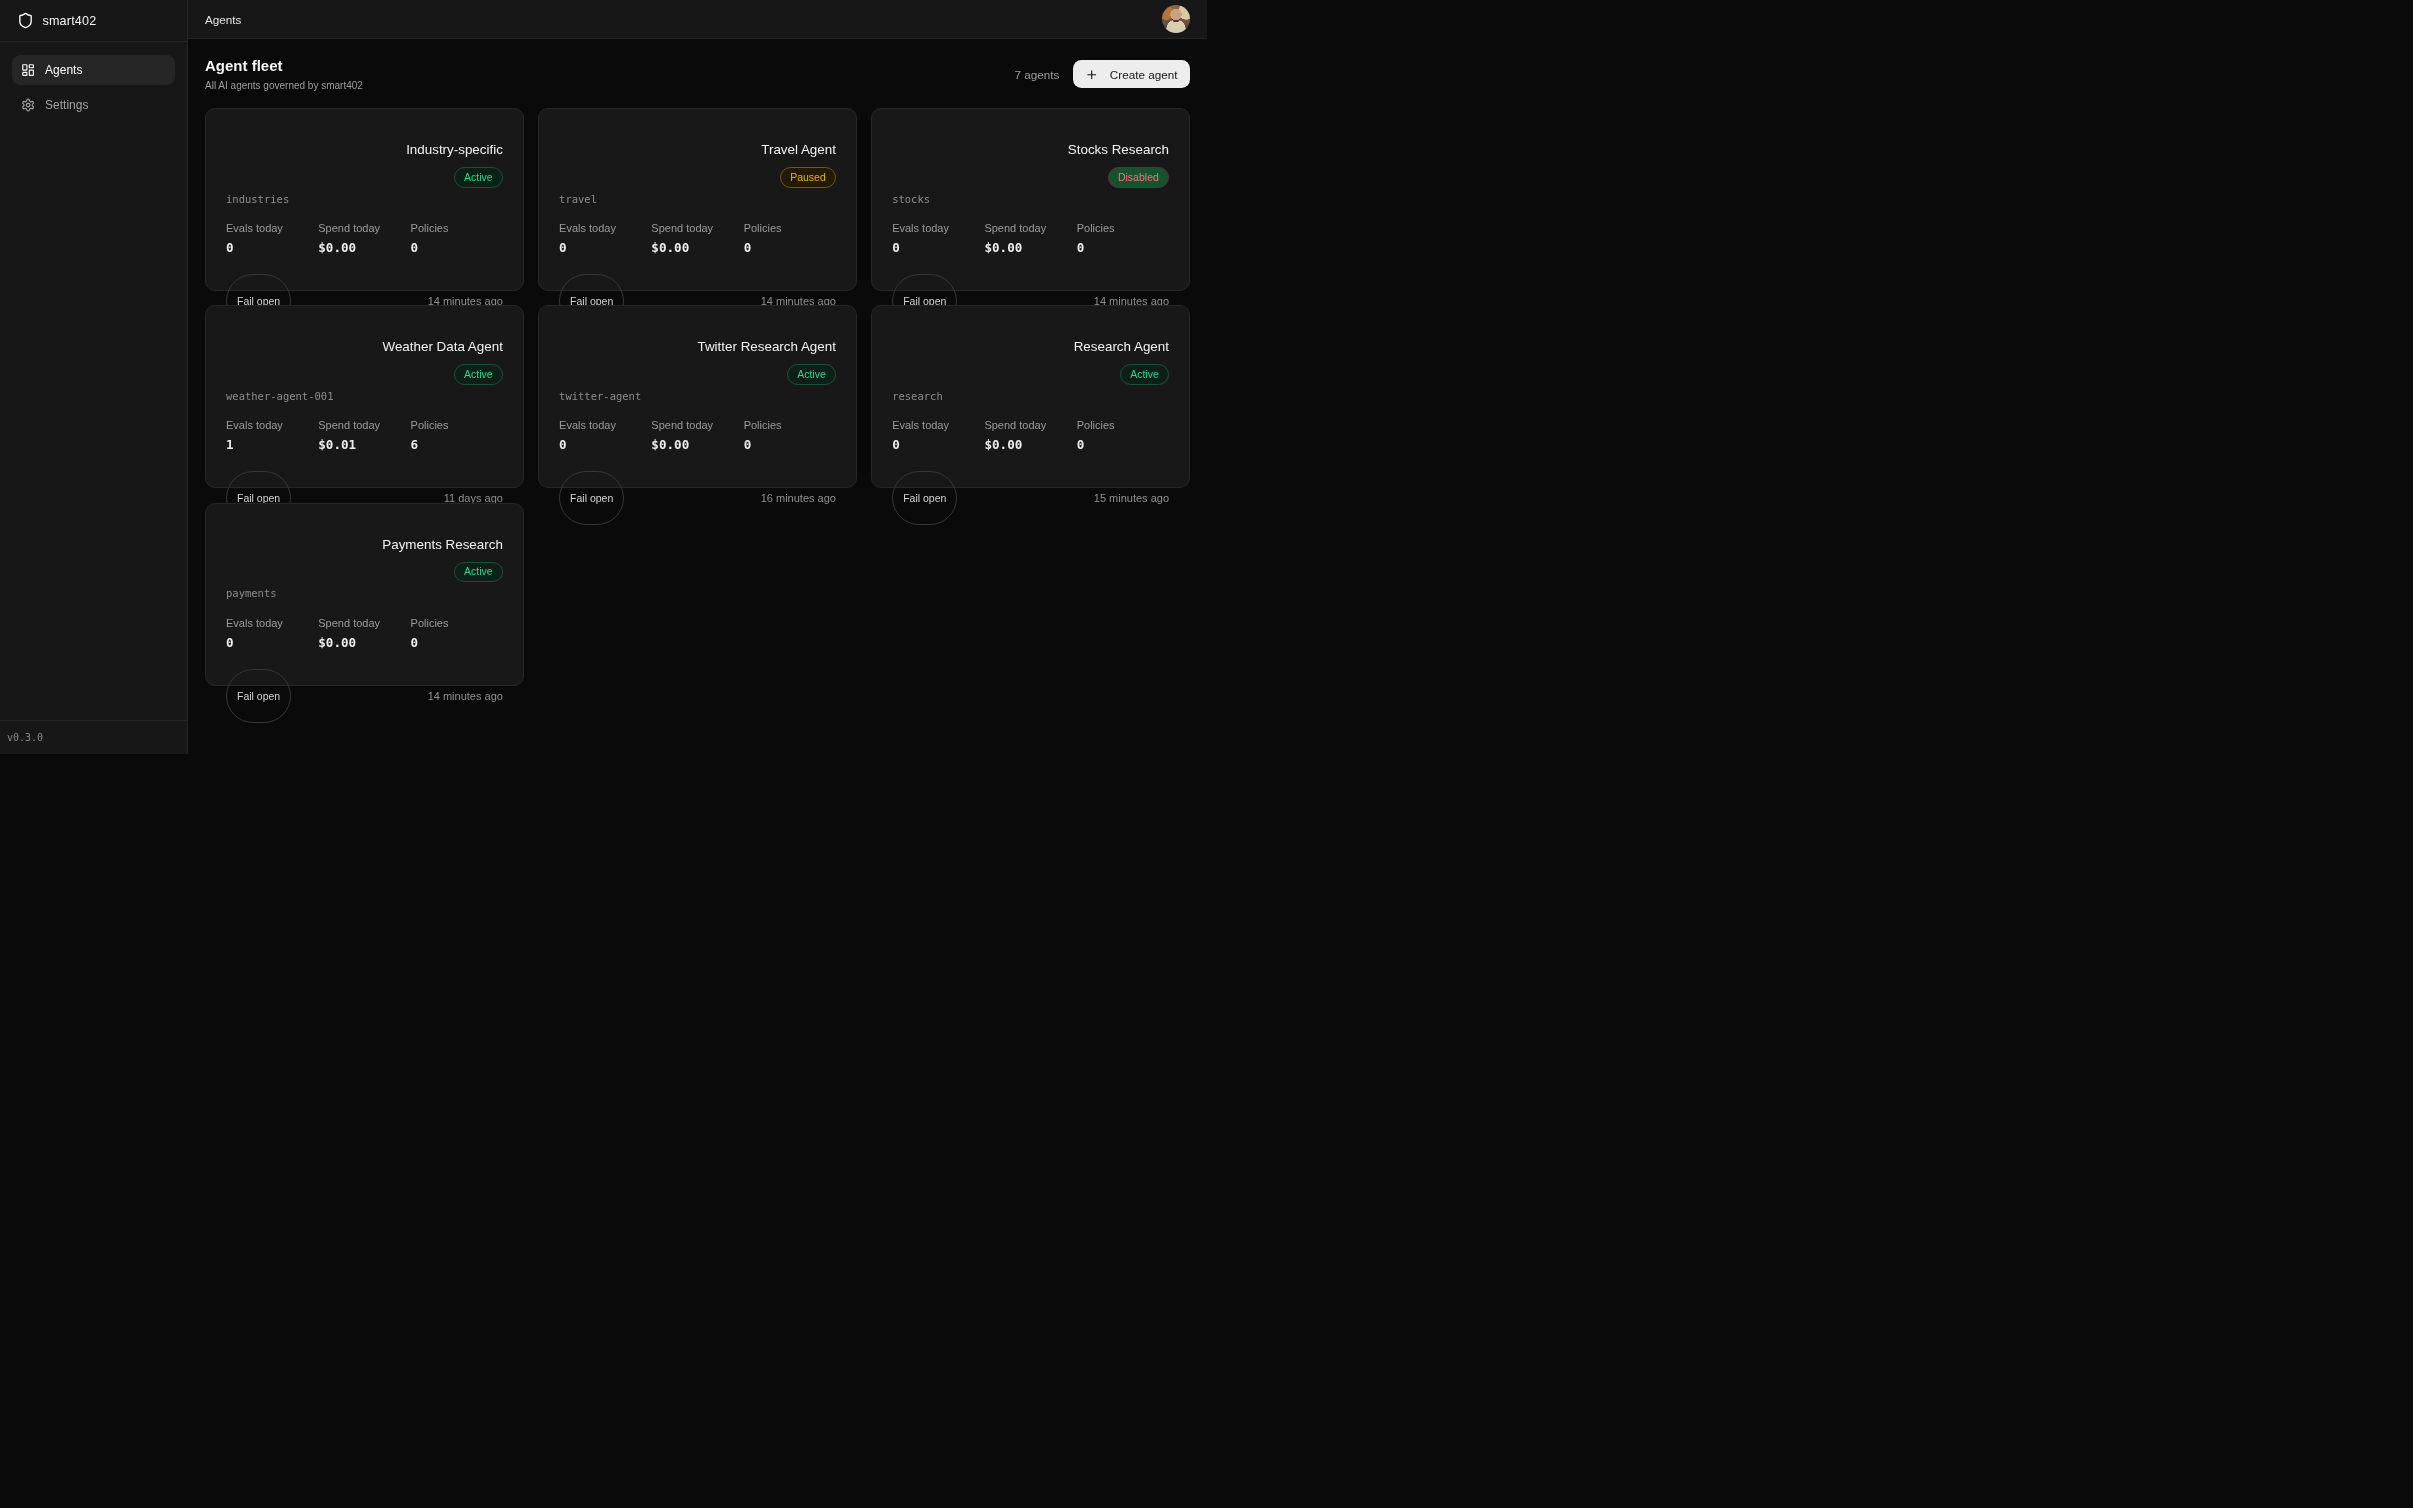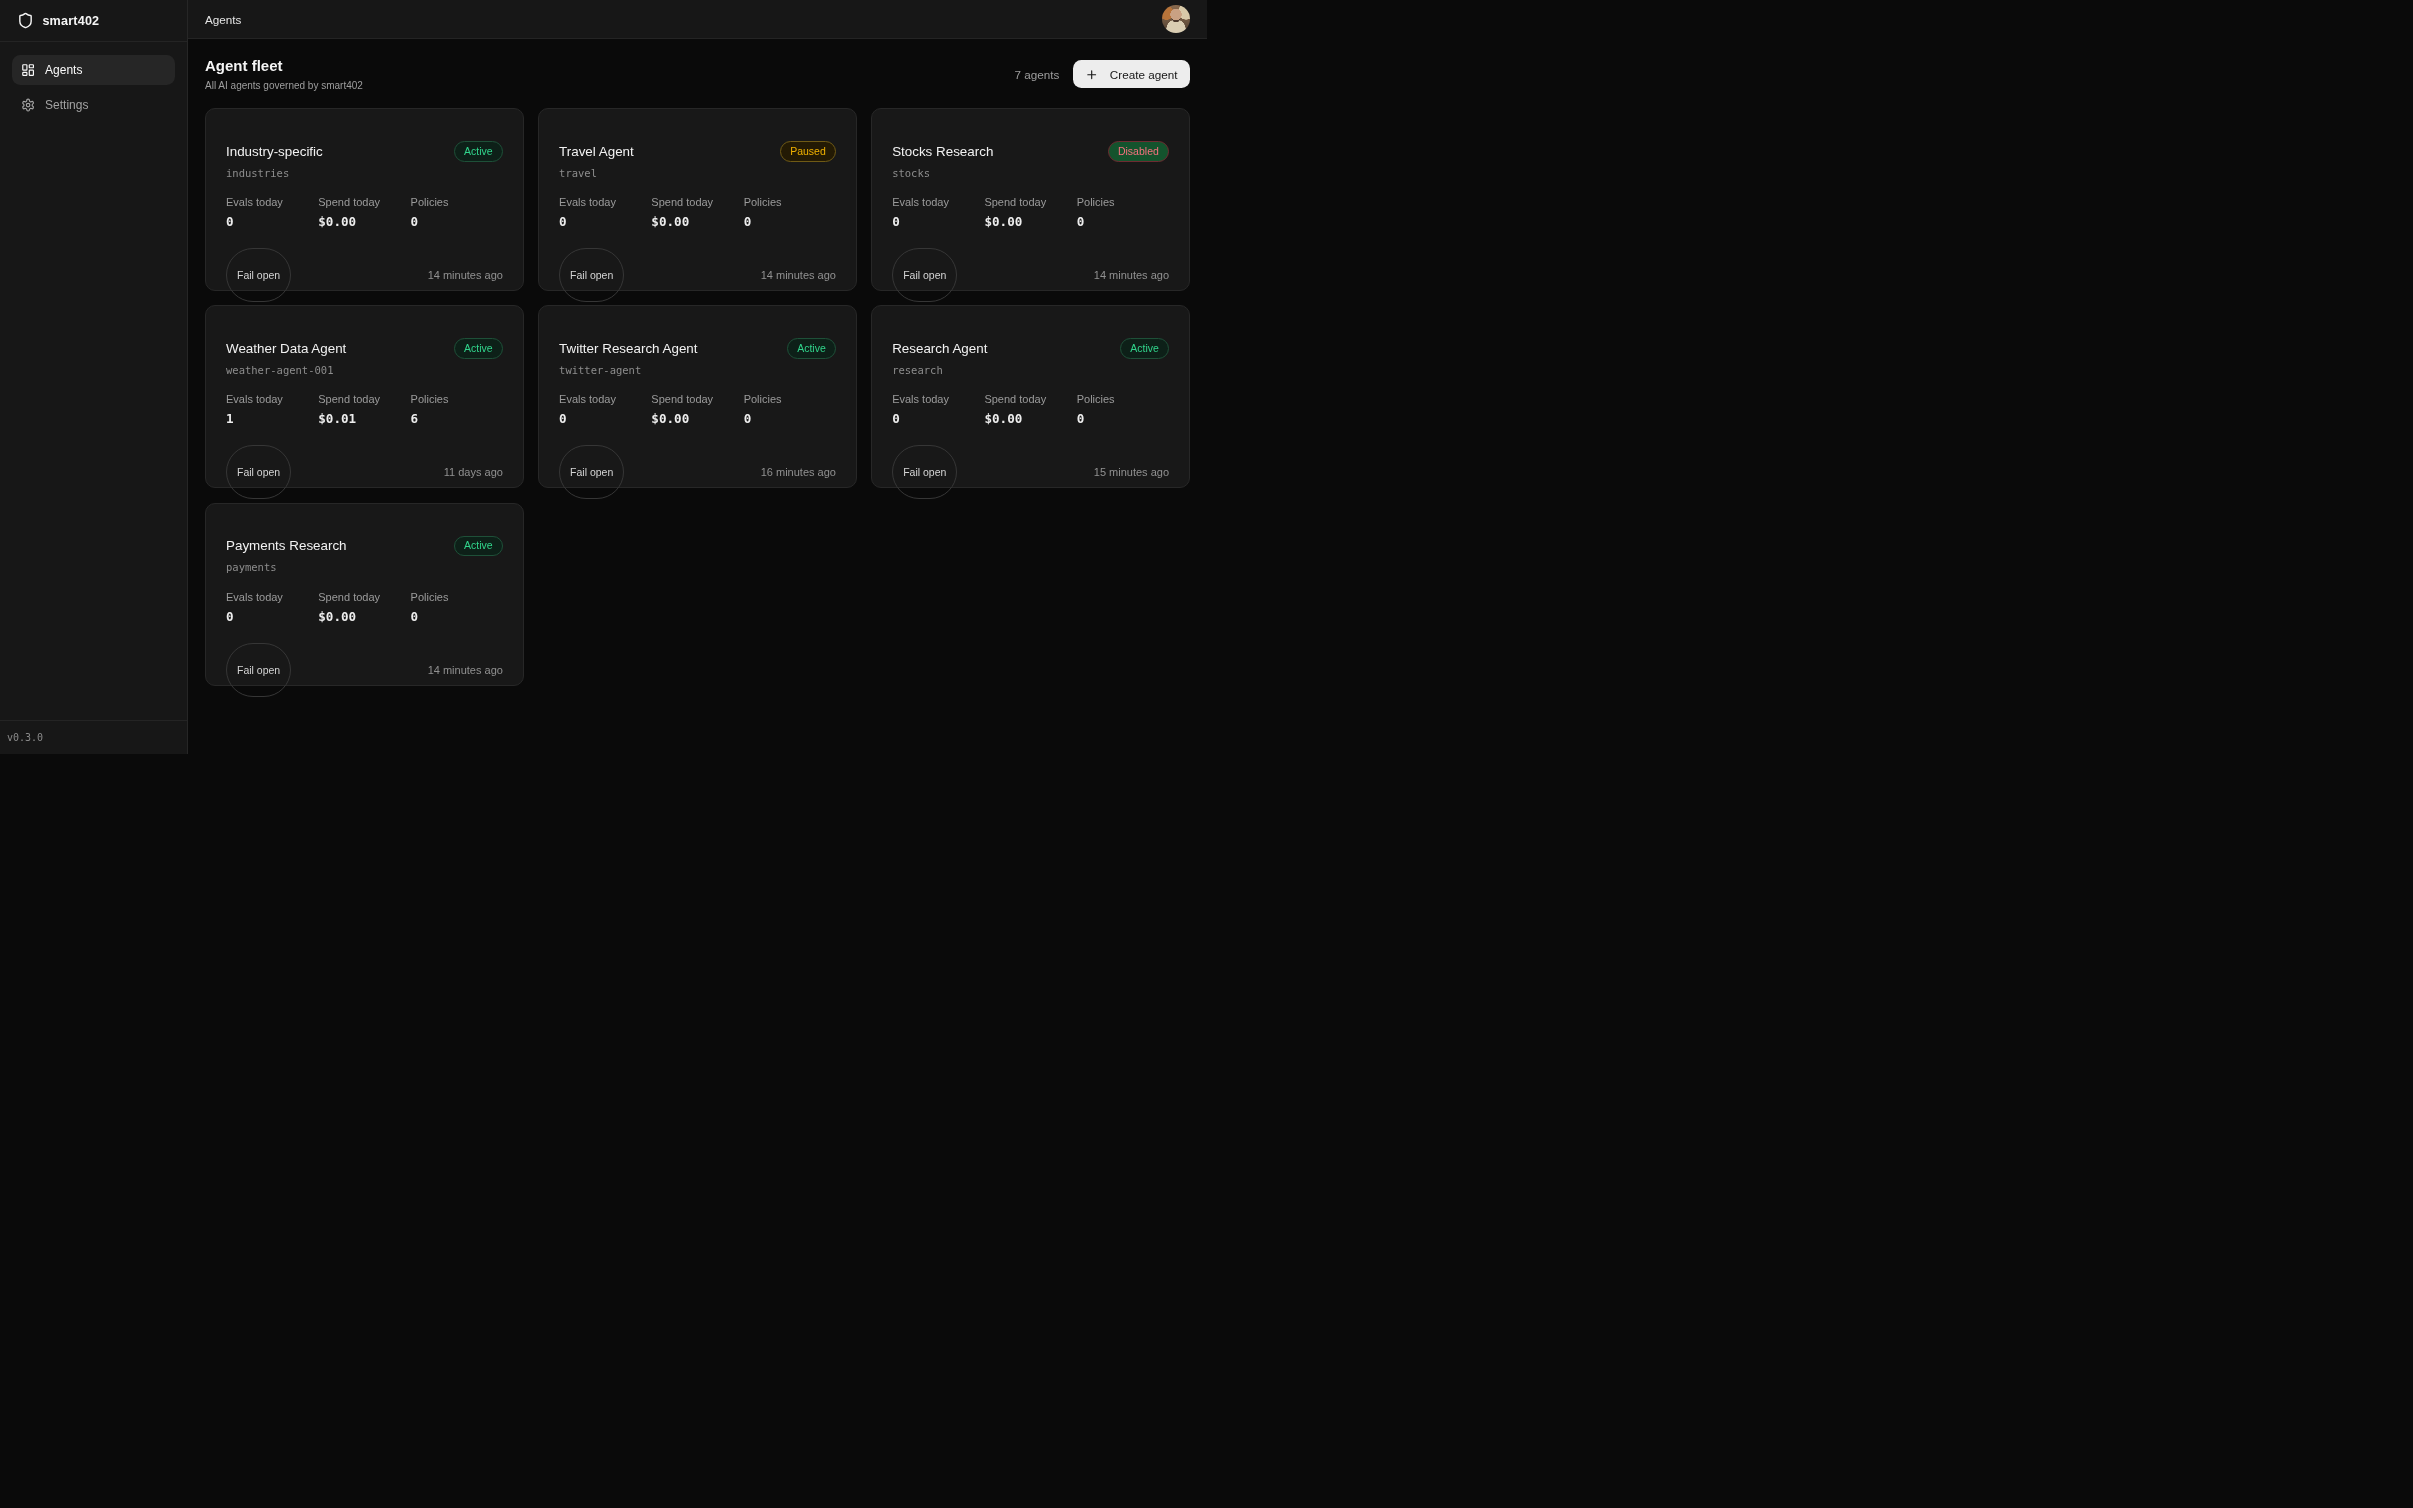--- a/index.html
+++ b/index.html
@@ -4,21 +4,21 @@
 <style>
   * { margin:0; padding:0; box-sizing:border-box; }
   html,body { width:1207px; height:754px; background:#0a0a0a; font-family:"Liberation Sans","DejaVu Sans",sans-serif; color:#ededed; overflow:hidden; }
   .mono { font-family:"DejaVu Sans Mono","Liberation Mono",monospace; }
 
   .app { display:flex; width:1207px; height:754px; }
 
   
   .sidebar { width:188px; flex:none; background:#171717; border-right:0.8px solid #262626; display:flex; flex-direction:column; }
   .sidebar-header { height:42px; flex:none; display:flex; align-items:center; gap:8.4px; padding:0 17px; border-bottom:0.8px solid #242424; }
-  .brand { font-size:12.6px; font-weight:700; color:#f5f5f5; letter-spacing:0.2px; }
+  .brand { font-size:12.6px; font-weight:400; color:#f5f5f5; letter-spacing:0.2px; }
   .nav { flex:1; padding:13.4px 11.7px; }
   .nav-item { height:30px; border-radius:8.4px; display:flex; align-items:center; gap:10px; padding:0 9.2px; font-size:12px; color:#a3a3a3; cursor:pointer; margin-bottom:5px; }
   .nav-item.active { background:#262626; color:#fafafa; }
   .icon { display:inline-flex; flex:none; }
   .icon svg { display:block; }
   .sidebar-footer { height:34px; flex:none; border-top:0.8px solid #242424; display:flex; align-items:center; padding:0 7px; font-size:10px; color:#8a8a8a; }
 
   
   .main { flex:1; display:flex; flex-direction:column; min-width:0; }
   .topbar { height:39px; flex:none; background:#171717; border-bottom:0.8px solid #242424; display:flex; align-items:center; justify-content:space-between; padding:0 17px; }
@@ -37,21 +37,21 @@
   .page-header { display:flex; justify-content:space-between; align-items:center; }
   .page-title { font-size:15px; font-weight:600; color:#f5f5f5; }
   .page-subtitle { font-size:10px; color:#9e9e9e; margin-top:5.9px; }
   .header-actions { display:flex; align-items:center; gap:13.4px; }
   .agent-count { font-size:11.7px; color:#9e9e9e; }
   .create-btn { display:flex; align-items:center; gap:11px; background:#ededed; color:#171717; font-family:inherit; font-size:11.7px; font-weight:500; height:28px; padding:0 12.6px; border-radius:8.4px; border:none; cursor:pointer; }
 
   
   .grid { margin-top:17px; display:grid; grid-template-columns:repeat(3,1fr); gap:14.2px; }
   .card { height:183px; background:#181818; border:0.8px solid #272727; border-radius:10px; padding:32px 20px 0; cursor:pointer; }
-  .card-head { display:flex; justify-content:space-between; align-items:center; gap:8.4px; }
+  .card-head { display:flex; justify-content:space-between; align-items:flex-end; gap:8.4px;flex-direction:column; }
   .agent-name { font-size:13.4px; font-weight:500; color:#f2f2f2; line-height:17.6px; }
   .badge { font-size:10.5px; line-height:13.4px; padding:2.5px 9.2px; border-radius:837px; border:0.8px solid transparent; white-space:nowrap; }
   .badge.active   { color:#31d58c; background:#0d2018; border-color:#1e5038; }
   .badge.paused   { color:#f0b100; background:#231a04; border-color:#6f5a15; }
   .badge.disabled { color:#f6717f; background:#14532d; border-color:#6e2b31; }
   .agent-slug { margin-top:5px; font-size:10.5px; color:#8d8d8d; }
   .stats { margin-top:17.6px; display:grid; grid-template-columns:repeat(3,1fr); }
   .stat-label { font-size:11px; color:#9b9b9b; }
   .stat-value { margin-top:5.9px; font-size:12.6px; font-weight:700; color:#ededed; }
   .card-footer { margin-top:19px; display:flex; justify-content:space-between; align-items:center; }

